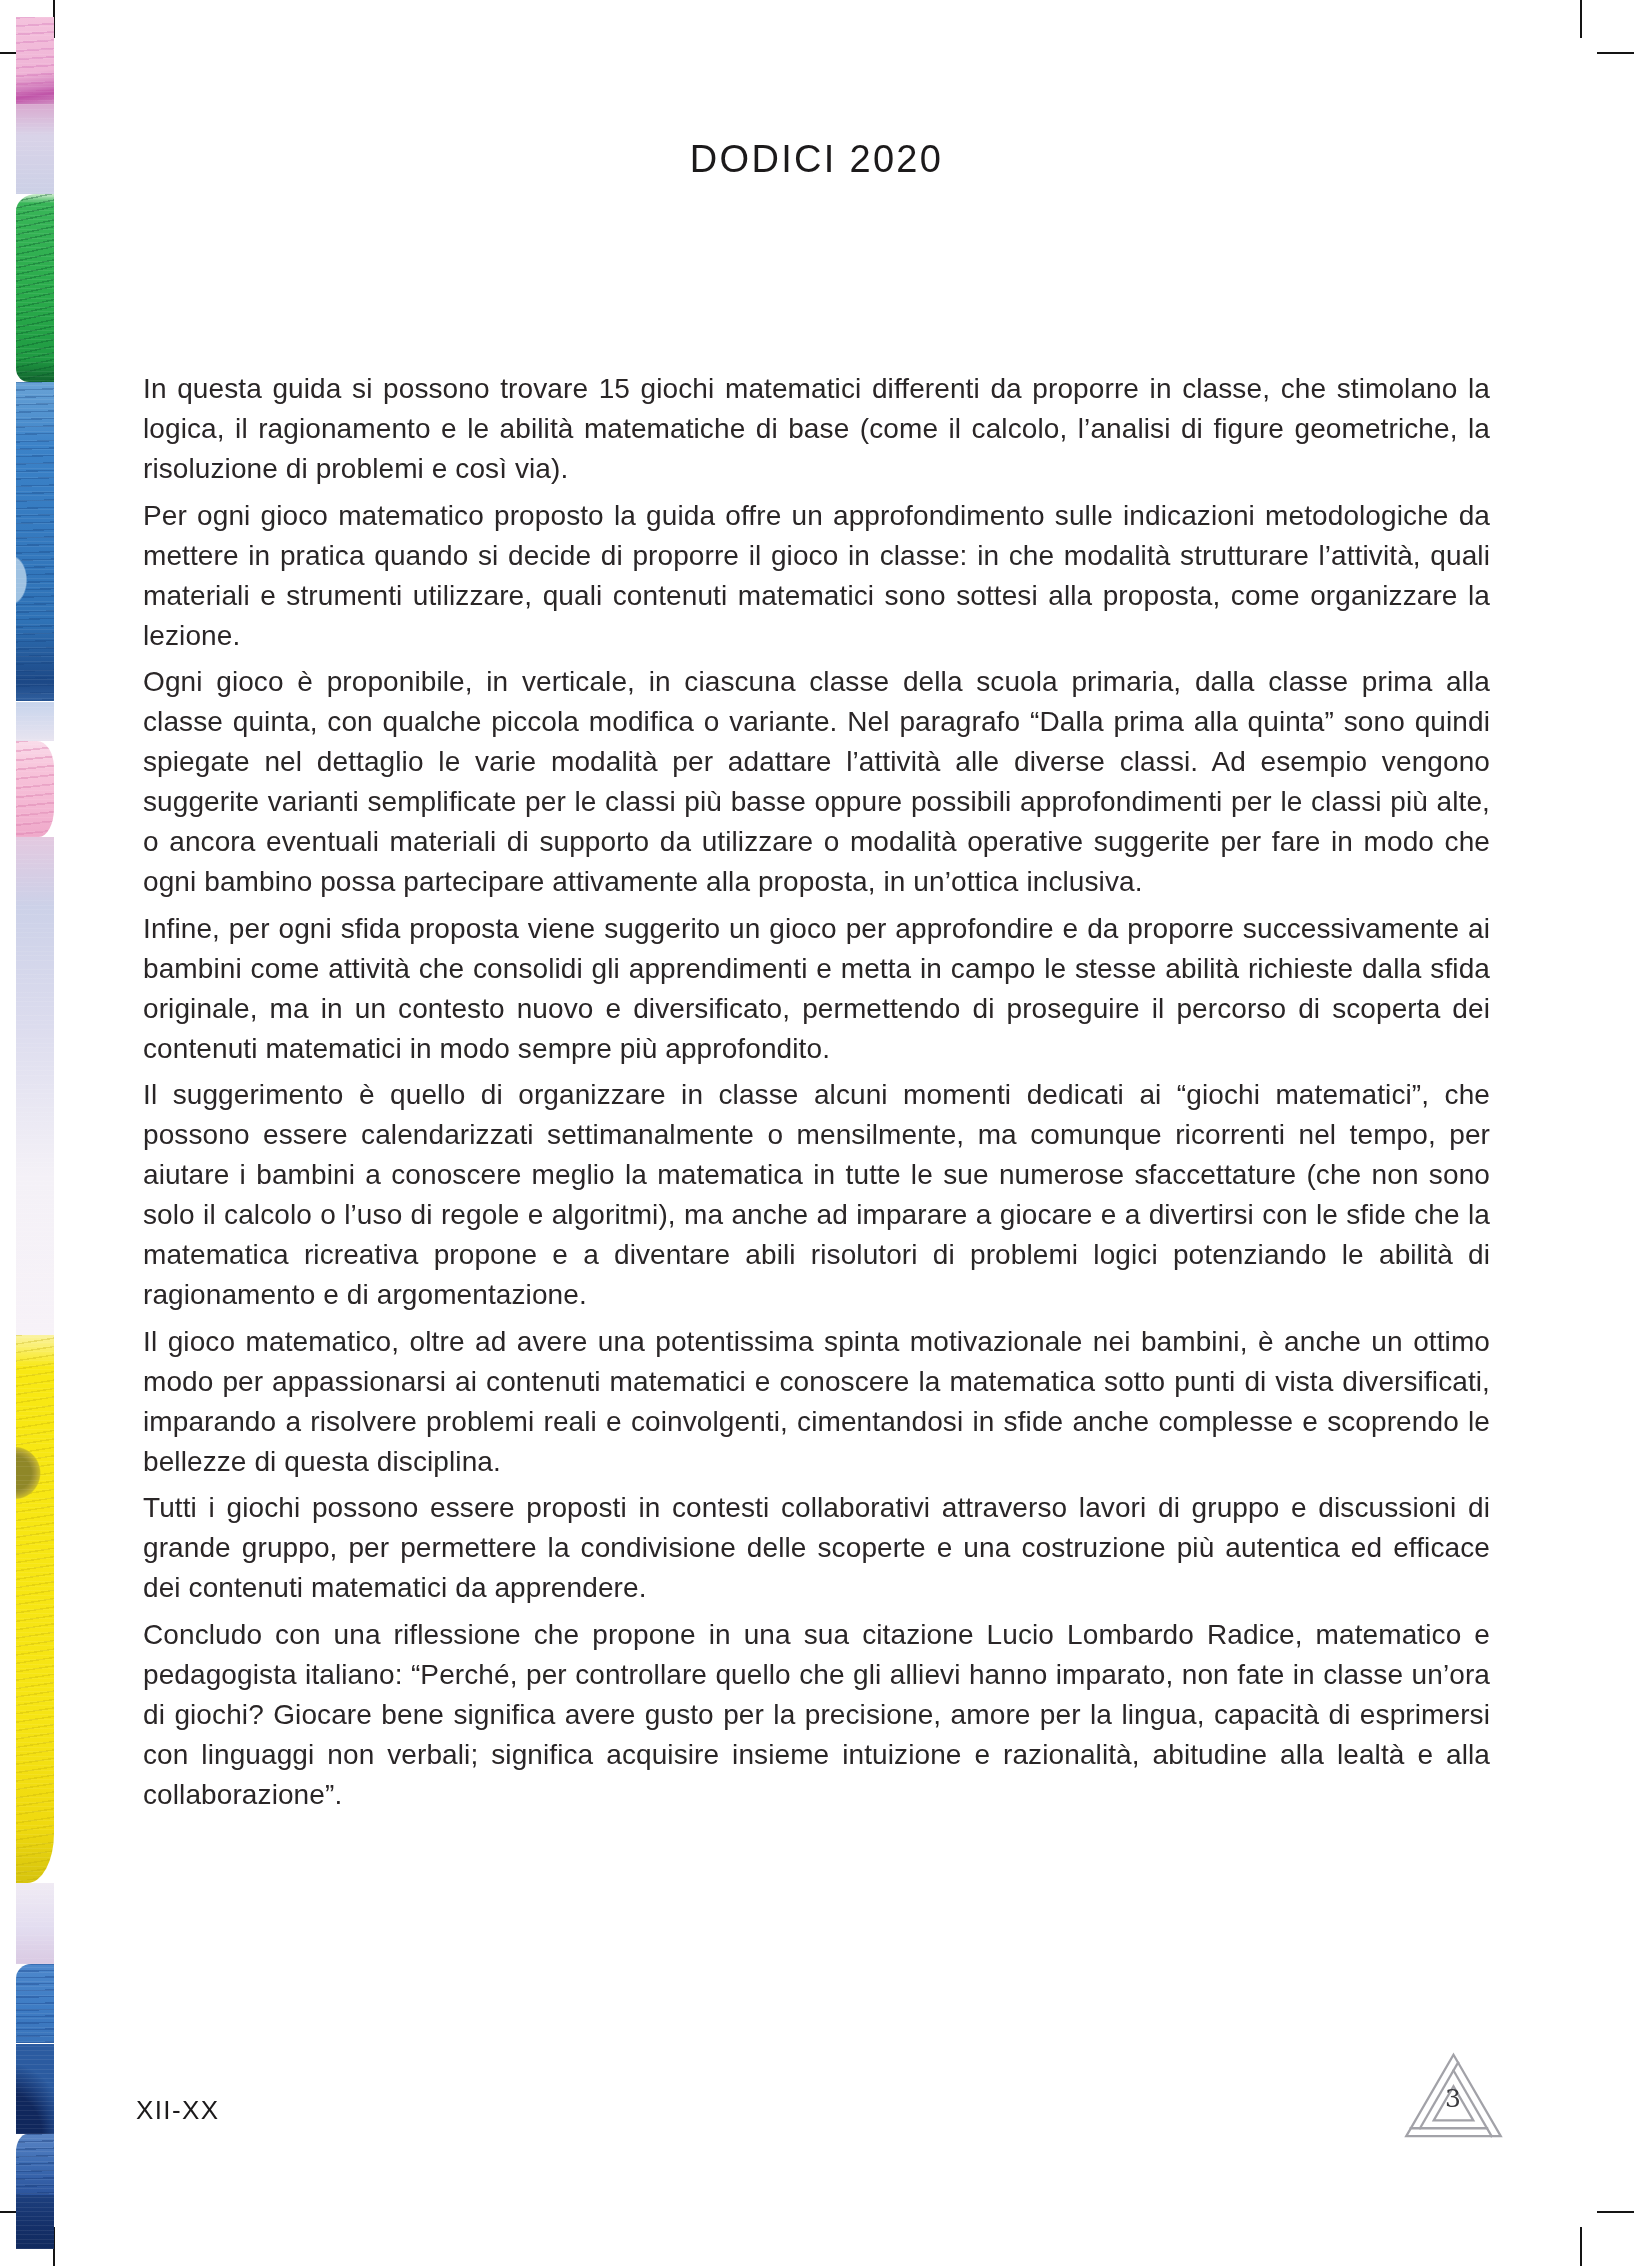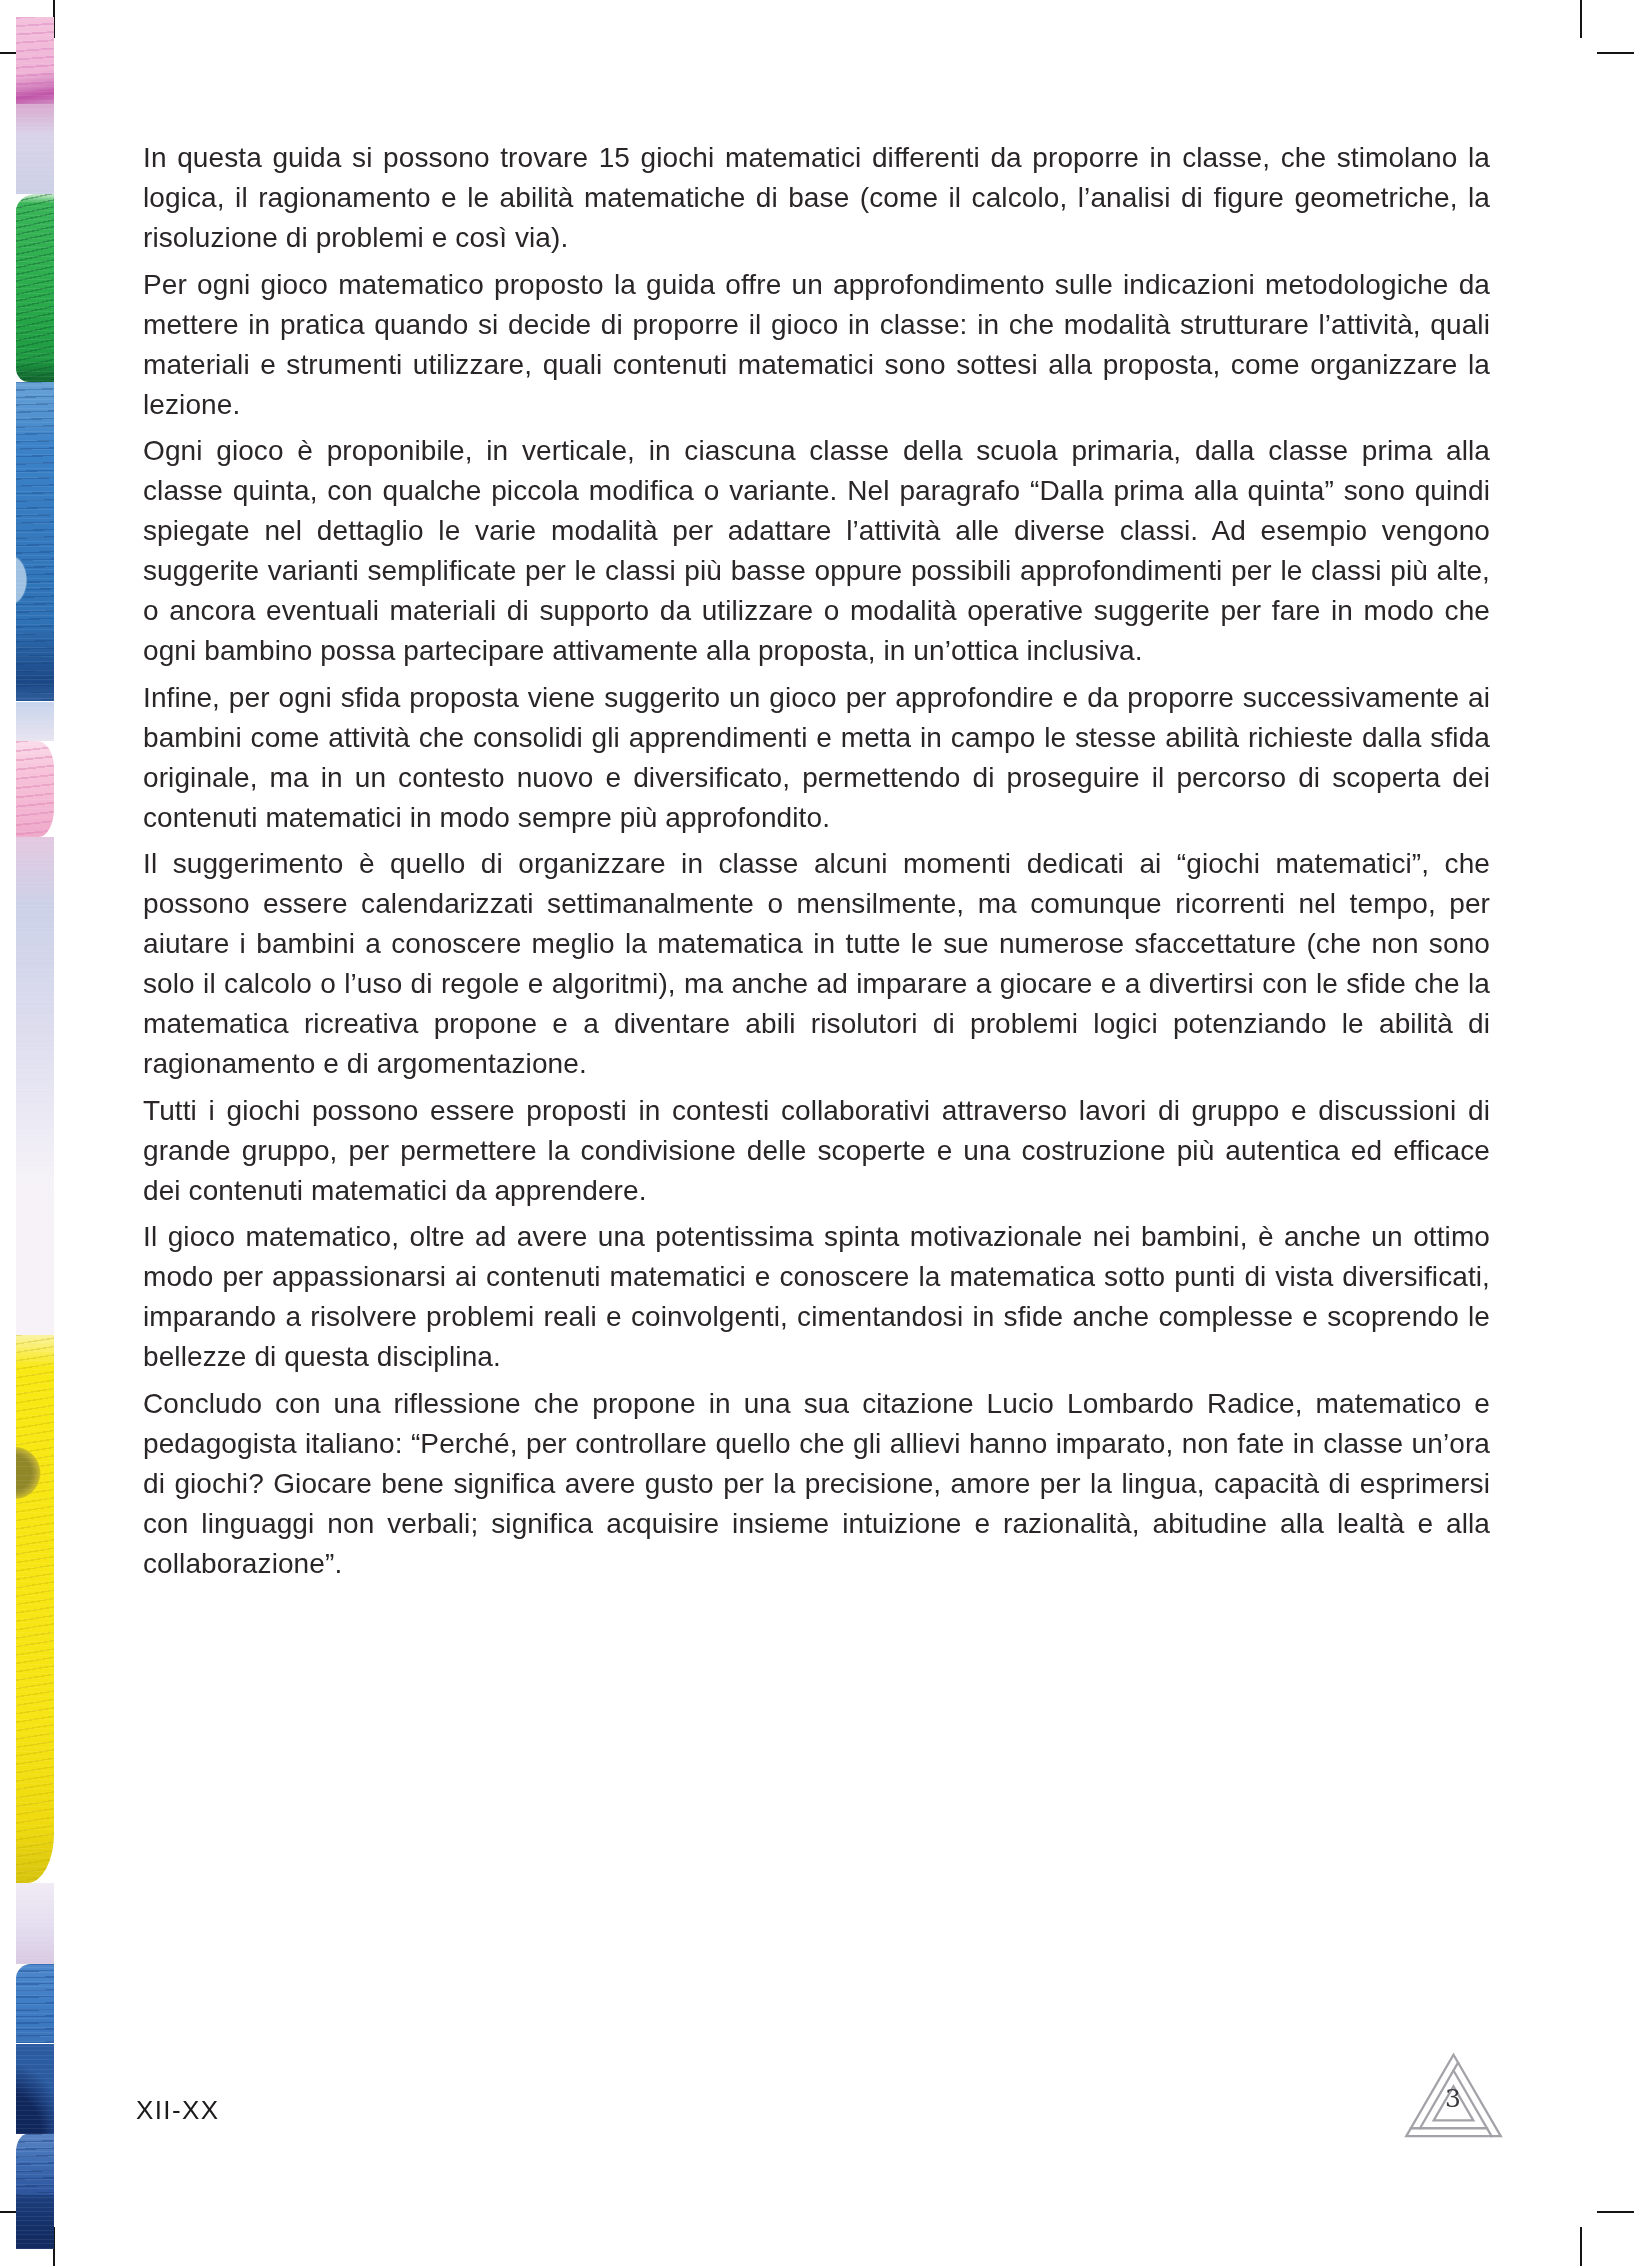--- a/index.html
+++ b/index.html
@@ -143,28 +143,29 @@
   <div class="seg seg-yellow"></div>
   <div class="seg seg-gap2"></div>
   <div class="seg seg-blue2"></div>
   <div class="seg seg-navy1"></div>
   <div class="seg seg-blue3"></div>
   <div class="seg seg-navy2"></div>
   <div class="strip-grain"></div>
 </div>
 
 <div class="content">
+  <h1 class="doc-title">DODICI 2020</h1>
   <div class="body-text">
     <p>In questa guida si possono trovare 15 giochi matematici differenti da proporre in classe, che stimolano la logica, il ragionamento e le abilità matematiche di base (come il calcolo, l’analisi di figure geometriche, la risoluzione di problemi e così via).</p>
     <p>Per ogni gioco matematico proposto la guida offre un approfondimento sulle indicazioni metodologiche da mettere in pratica quando si decide di proporre il gioco in classe: in che modalità strutturare l’attività, quali materiali e strumenti utilizzare, quali contenuti matematici sono sottesi alla proposta, come organizzare la lezione.</p>
     <p>Ogni gioco è proponibile, in verticale, in ciascuna classe della scuola primaria, dalla classe prima alla classe quinta, con qualche piccola modifica o variante. Nel paragrafo “Dalla prima alla quinta” sono quindi spiegate nel dettaglio le varie modalità per adattare l’attività alle diverse classi. Ad esempio vengono suggerite varianti semplificate per le classi più basse oppure possibili approfondimenti per le classi più alte, o ancora eventuali materiali di supporto da utilizzare o modalità operative suggerite per fare in modo che ogni bambino possa partecipare attivamente alla proposta, in un’ottica inclusiva.</p>
     <p>Infine, per ogni sfida proposta viene suggerito un gioco per approfondire e da proporre successivamente ai bambini come attività che consolidi gli apprendimenti e metta in campo le stesse abilità richieste dalla sfida originale, ma in un contesto nuovo e diversificato, permettendo di proseguire il percorso di scoperta dei contenuti matematici in modo sempre più approfondito.</p>
     <p>Il suggerimento è quello di organizzare in classe alcuni momenti dedicati ai “giochi matematici”, che possono essere calendarizzati settimanalmente o mensilmente, ma comunque ricorrenti nel tempo, per aiutare i bambini a conoscere meglio la matematica in tutte le sue numerose sfaccettature (che non sono solo il calcolo o l’uso di regole e algoritmi), ma anche ad imparare a giocare e a divertirsi con le sfide che la matematica ricreativa propone e a diventare abili risolutori di problemi logici potenziando le abilità di ragionamento e di argomentazione.</p>
+    <p>Il gioco matematico, oltre ad avere una potentissima spinta motivazionale nei bambini, è anche un ottimo modo per appassionarsi ai contenuti matematici e conoscere la matematica sotto punti di vista diversificati, imparando a risolvere problemi reali e coinvolgenti, cimentandosi in sfide anche complesse e scoprendo le bellezze di questa disciplina.</p>
     <p>Tutti i giochi possono essere proposti in contesti collaborativi attraverso lavori di gruppo e discussioni di grande gruppo, per permettere la condivisione delle scoperte e una costruzione più autentica ed efficace dei contenuti matematici da apprendere.</p>
-    <p>Il gioco matematico, oltre ad avere una potentissima spinta motivazionale nei bambini, è anche un ottimo modo per appassionarsi ai contenuti matematici e conoscere la matematica sotto punti di vista diversificati, imparando a risolvere problemi reali e coinvolgenti, cimentandosi in sfide anche complesse e scoprendo le bellezze di questa disciplina.</p>
     <p>Concludo con una riflessione che propone in una sua citazione Lucio Lombardo Radice, matematico e pedagogista italiano: “Perché, per controllare quello che gli allievi hanno imparato, non fate in classe un’ora di giochi? Giocare bene significa avere gusto per la precisione, amore per la lingua, capacità di esprimersi con linguaggi non verbali; significa acquisire insieme intuizione e razionalità, abitudine alla lealtà e alla collaborazione”.</p>
   </div>
 </div>
 
 <div class="footer-edition">XII-XX</div>
 
 <div class="page-marker">
   <svg viewBox="0 0 120 104">
     <g fill="none" stroke="#a2a2a8" stroke-width="2.6" stroke-linecap="square">
 

